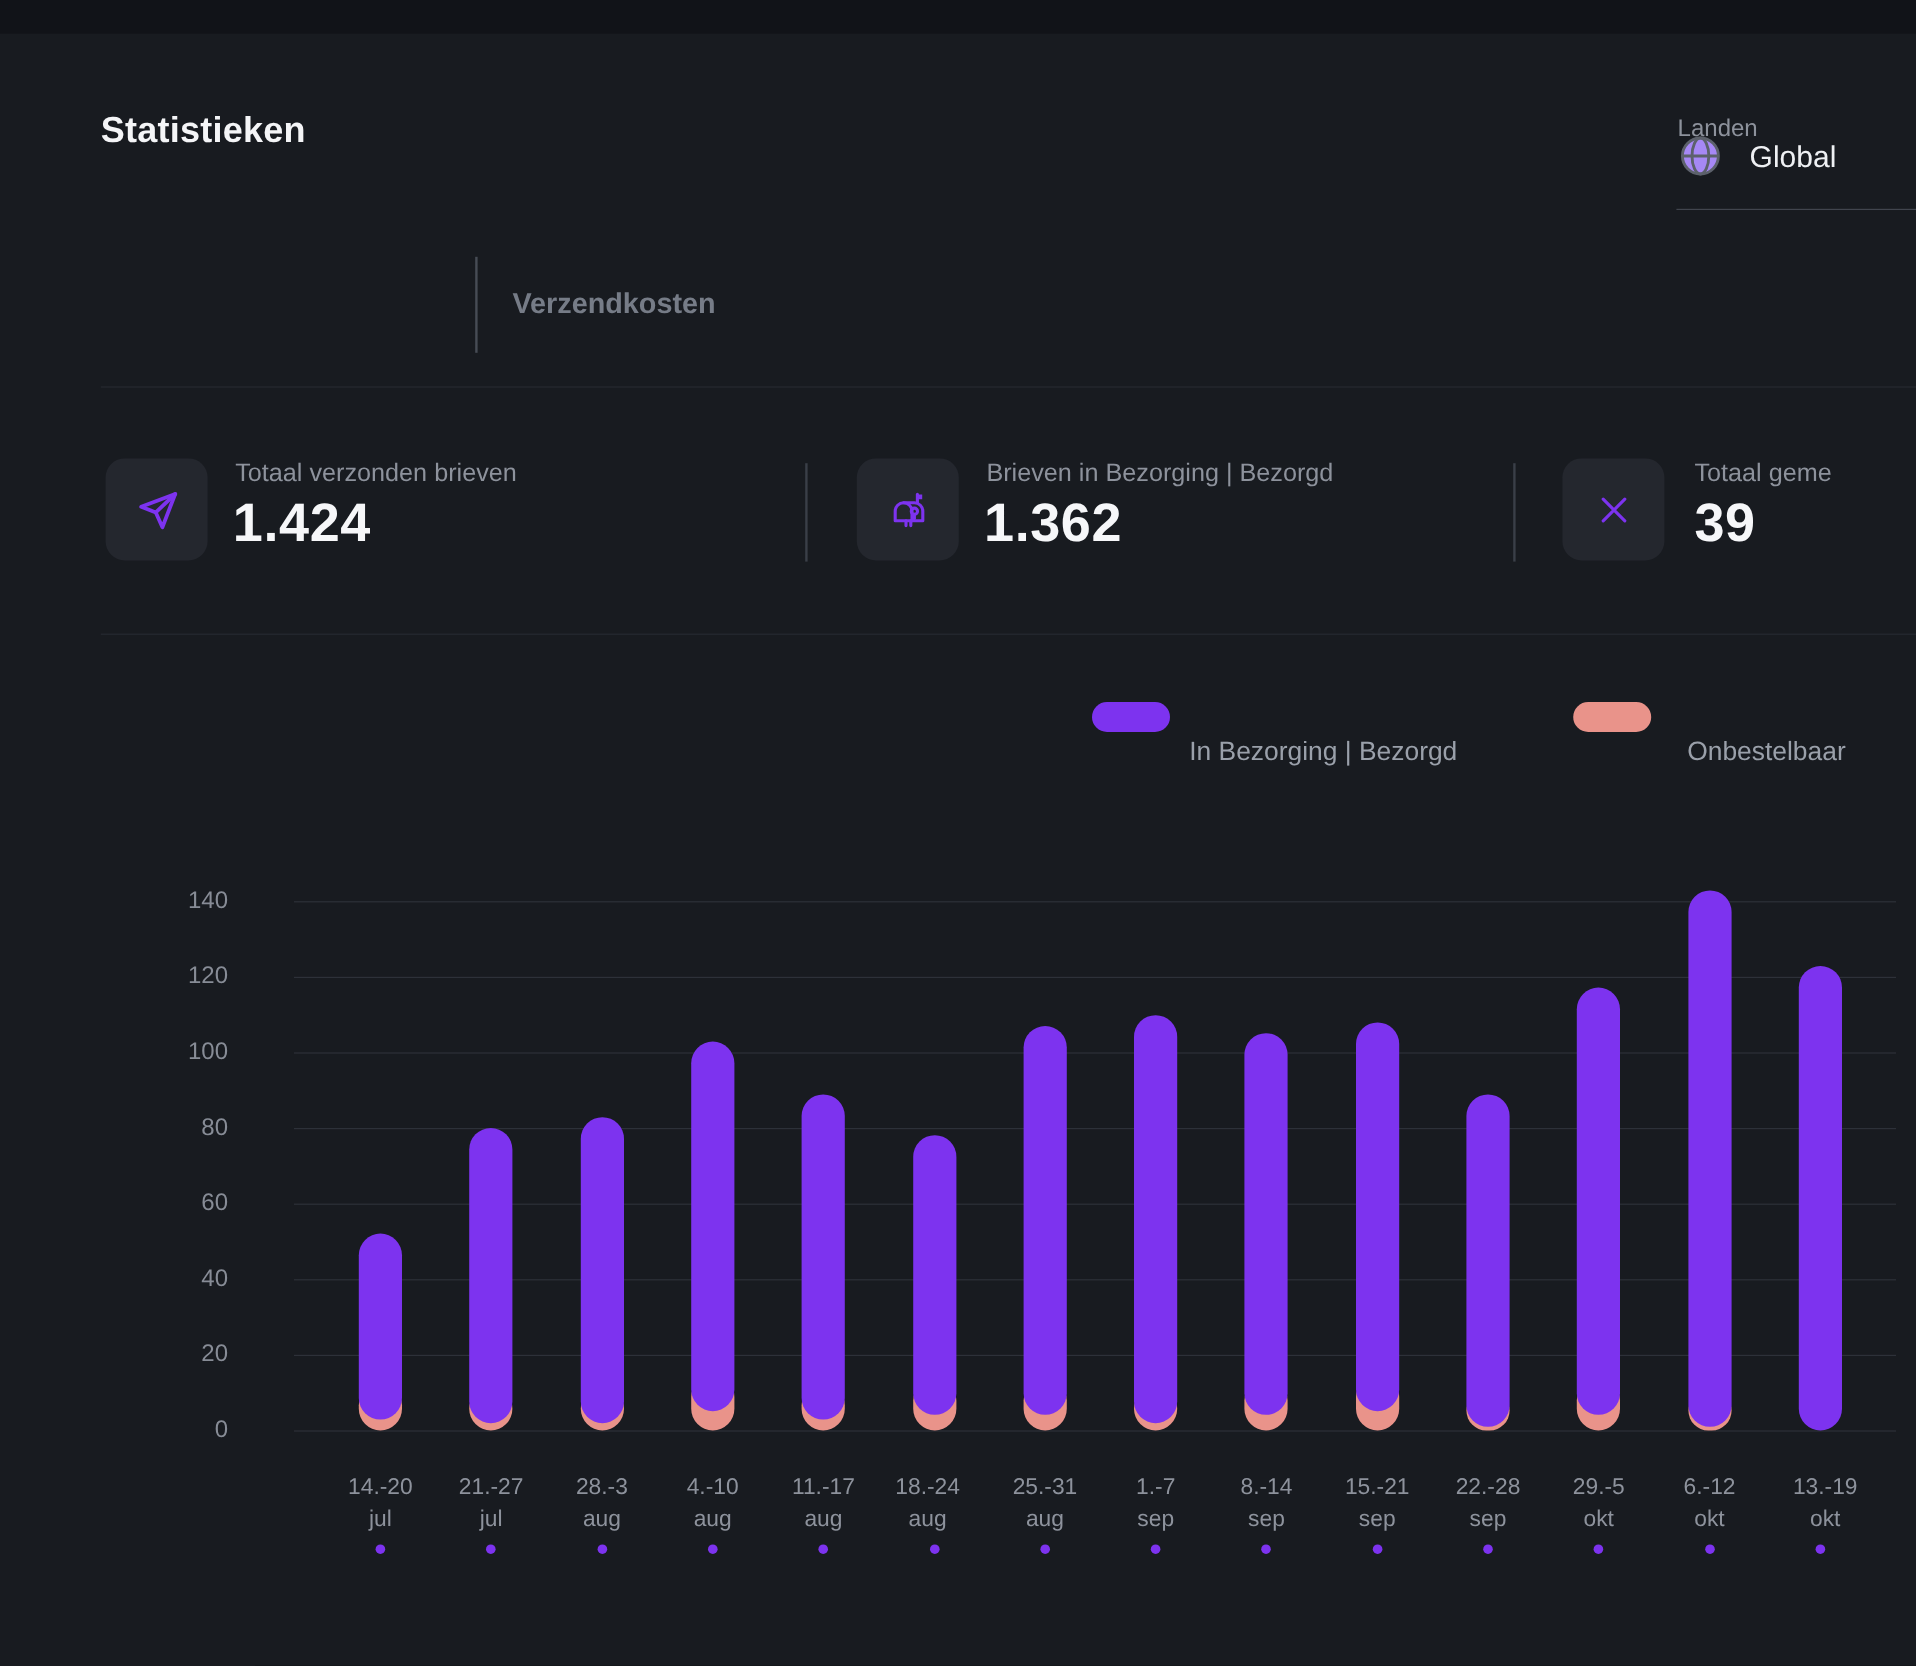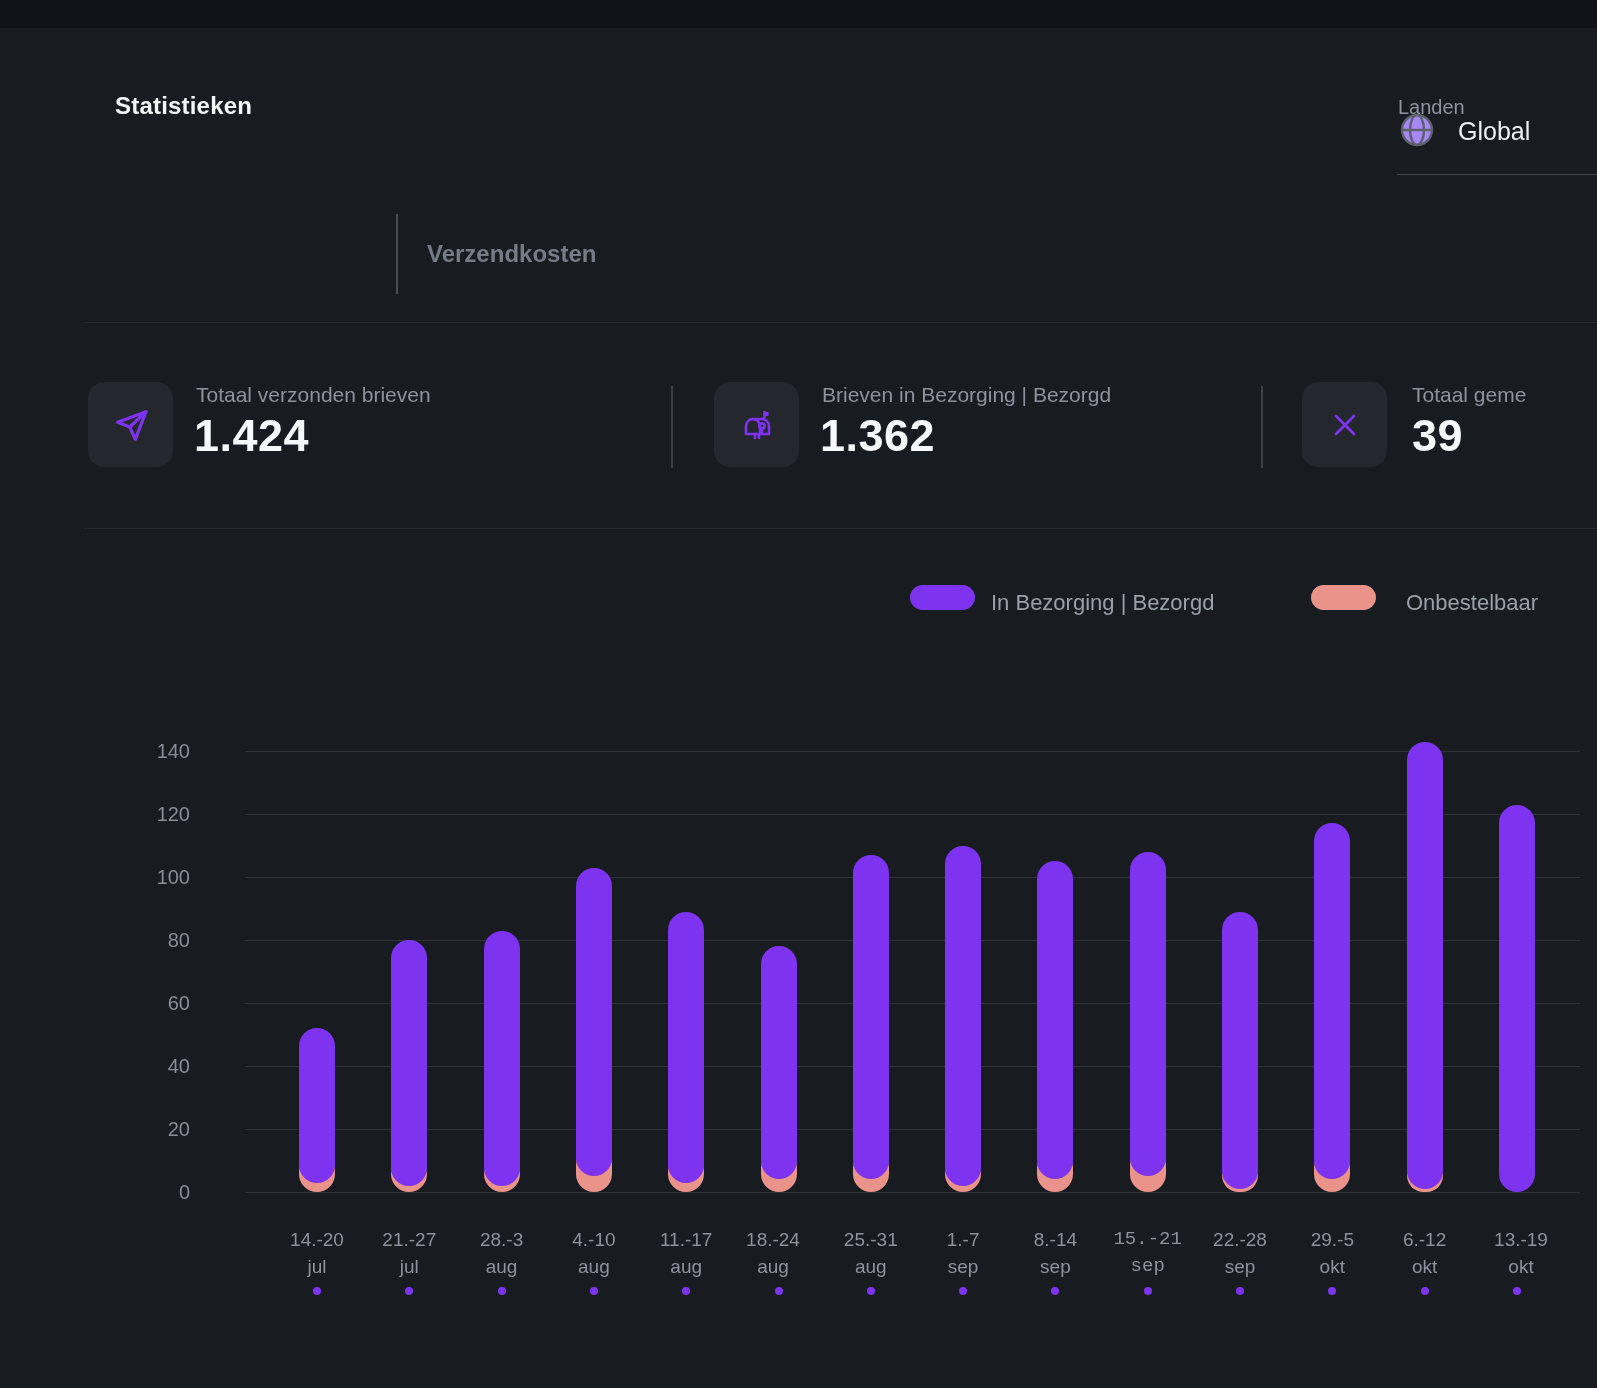--- a/index.html
+++ b/index.html
@@ -3,38 +3,38 @@
 <meta charset="utf-8">
 <style>
   html,body{margin:0;padding:0;background:#14161b;}
   .screen{
     position:relative;width:1597px;height:1388px;overflow:hidden;
     background:#181b20;font-family:"Liberation Sans",sans-serif;
     -webkit-font-smoothing:antialiased;
   }
   .abs{position:absolute;}
   .topbar{left:0;top:0;width:1597px;height:28px;background:#111318;}
-  .page-title{left:84px;top:92px;font-size:24px;font-weight:700;color:#f4f5f7;letter-spacing:.2px;margin-left:31px;}
+  .page-title{left:84px;top:92px;font-size:30px;font-weight:700;color:#f4f5f7;letter-spacing:.2px;}
   .country-label{left:1398px;top:96px;font-size:20px;color:#8d929c;}
   .globe{left:1398px;top:111px;width:38px;height:38px;}
   .country-value{left:1458px;top:117px;font-size:25px;color:#eef0f3;}
   .country-underline{left:1397px;top:174px;width:200px;height:1px;background:#41454e;}
   .tab1{left:120px;top:219px;width:240px;text-align:center;font-size:24px;font-weight:700;line-height:37px;color:#f2f4f6;cursor:pointer;}
   .tab-divider{left:396px;top:214px;width:2px;height:80px;background:#474c55;}
   .tab2{left:427px;top:240px;font-size:24px;font-weight:700;color:#767c87;cursor:pointer;}
   .rule{height:1px;background:#262a31;}
   .rule1{left:84px;top:322px;width:1513px;}
   .rule2{left:84px;top:528px;width:1513px;}
   .icon-box{width:85px;height:85px;border-radius:16px;background:#24272e;display:flex;align-items:center;justify-content:center;}
   .stat-label{font-size:21px;color:#8d929c;white-space:nowrap;}
   .stat-value{font-size:45px;font-weight:700;color:#f6f7f9;letter-spacing:.5px;}
   .stat-divider{width:2px;height:82px;background:#3a3f48;top:386px;}
   .section-title{left:84px;top:576px;font-size:27px;font-weight:700;color:#f2f4f6;}
   .legend-pill{width:65px;height:25px;border-radius:13px;top:585px;}
-  .legend-text{font-size:22px;color:#9aa0aa;top:590px;white-space:nowrap;}
+  .legend-text{font-size:22px;color:#9aa0aa;top:613px;white-space:nowrap;}
   .gridline{height:1px;background:#2d3139;left:245px;width:1335px;}
   .ytick{left:110px;width:80px;text-align:right;font-size:20px;color:#878c96;transform:translateY(-50%);}
   .bar{border-radius:18px;width:36px;}
   .xlabel{width:110px;text-align:center;font-size:19px;line-height:27px;color:#8d929c;top:1226px;}
   .xdot{width:8px;height:8px;border-radius:50%;top:1287px;}
 </style>
 </head>
 <body>
 
 <div class="screen">
@@ -181,21 +181,21 @@
       <div class="abs xdot" style="left: 959.1px; background: rgb(125, 51, 239);"></div>
       <div class="abs bar" style="left: 1037.4px; width: 36px; top: 1149.4px; height: 42.6px; background: rgb(233, 147, 138);"></div>
       <div class="abs bar" style="left: 1037.4px; width: 36px; top: 861.25px; height: 318.15px; background: rgb(125, 51, 239);"></div>
       <div class="abs xlabel" style="left: 1000.4px;">
         <div>8.-14</div>
         <div>sep</div>
       </div>
       <div class="abs xdot" style="left: 1051.4px; background: rgb(125, 51, 239);"></div>
       <div class="abs bar" style="left: 1129.7px; width: 36px; top: 1146.25px; height: 45.75px; background: rgb(233, 147, 138);"></div>
       <div class="abs bar" style="left: 1129.7px; width: 36px; top: 851.8px; height: 324.45px; background: rgb(125, 51, 239);"></div>
-      <div class="abs xlabel" style="left: 1092.7px; font-family: Liberation Mono, monospace;">
+      <div class="abs xlabel" style="left: 1092.7px;">
         <div>15.-21</div>
         <div>sep</div>
       </div>
       <div class="abs xdot" style="left: 1143.7px; background: rgb(125, 51, 239);"></div>
       <div class="abs bar" style="left: 1222px; width: 36px; top: 1158.85px; height: 33.15px; background: rgb(233, 147, 138);"></div>
       <div class="abs bar" style="left: 1222px; width: 36px; top: 911.65px; height: 277.2px; background: rgb(125, 51, 239);"></div>
       <div class="abs xlabel" style="left: 1185px;">
         <div>22.-28</div>
         <div>sep</div>
       </div>

